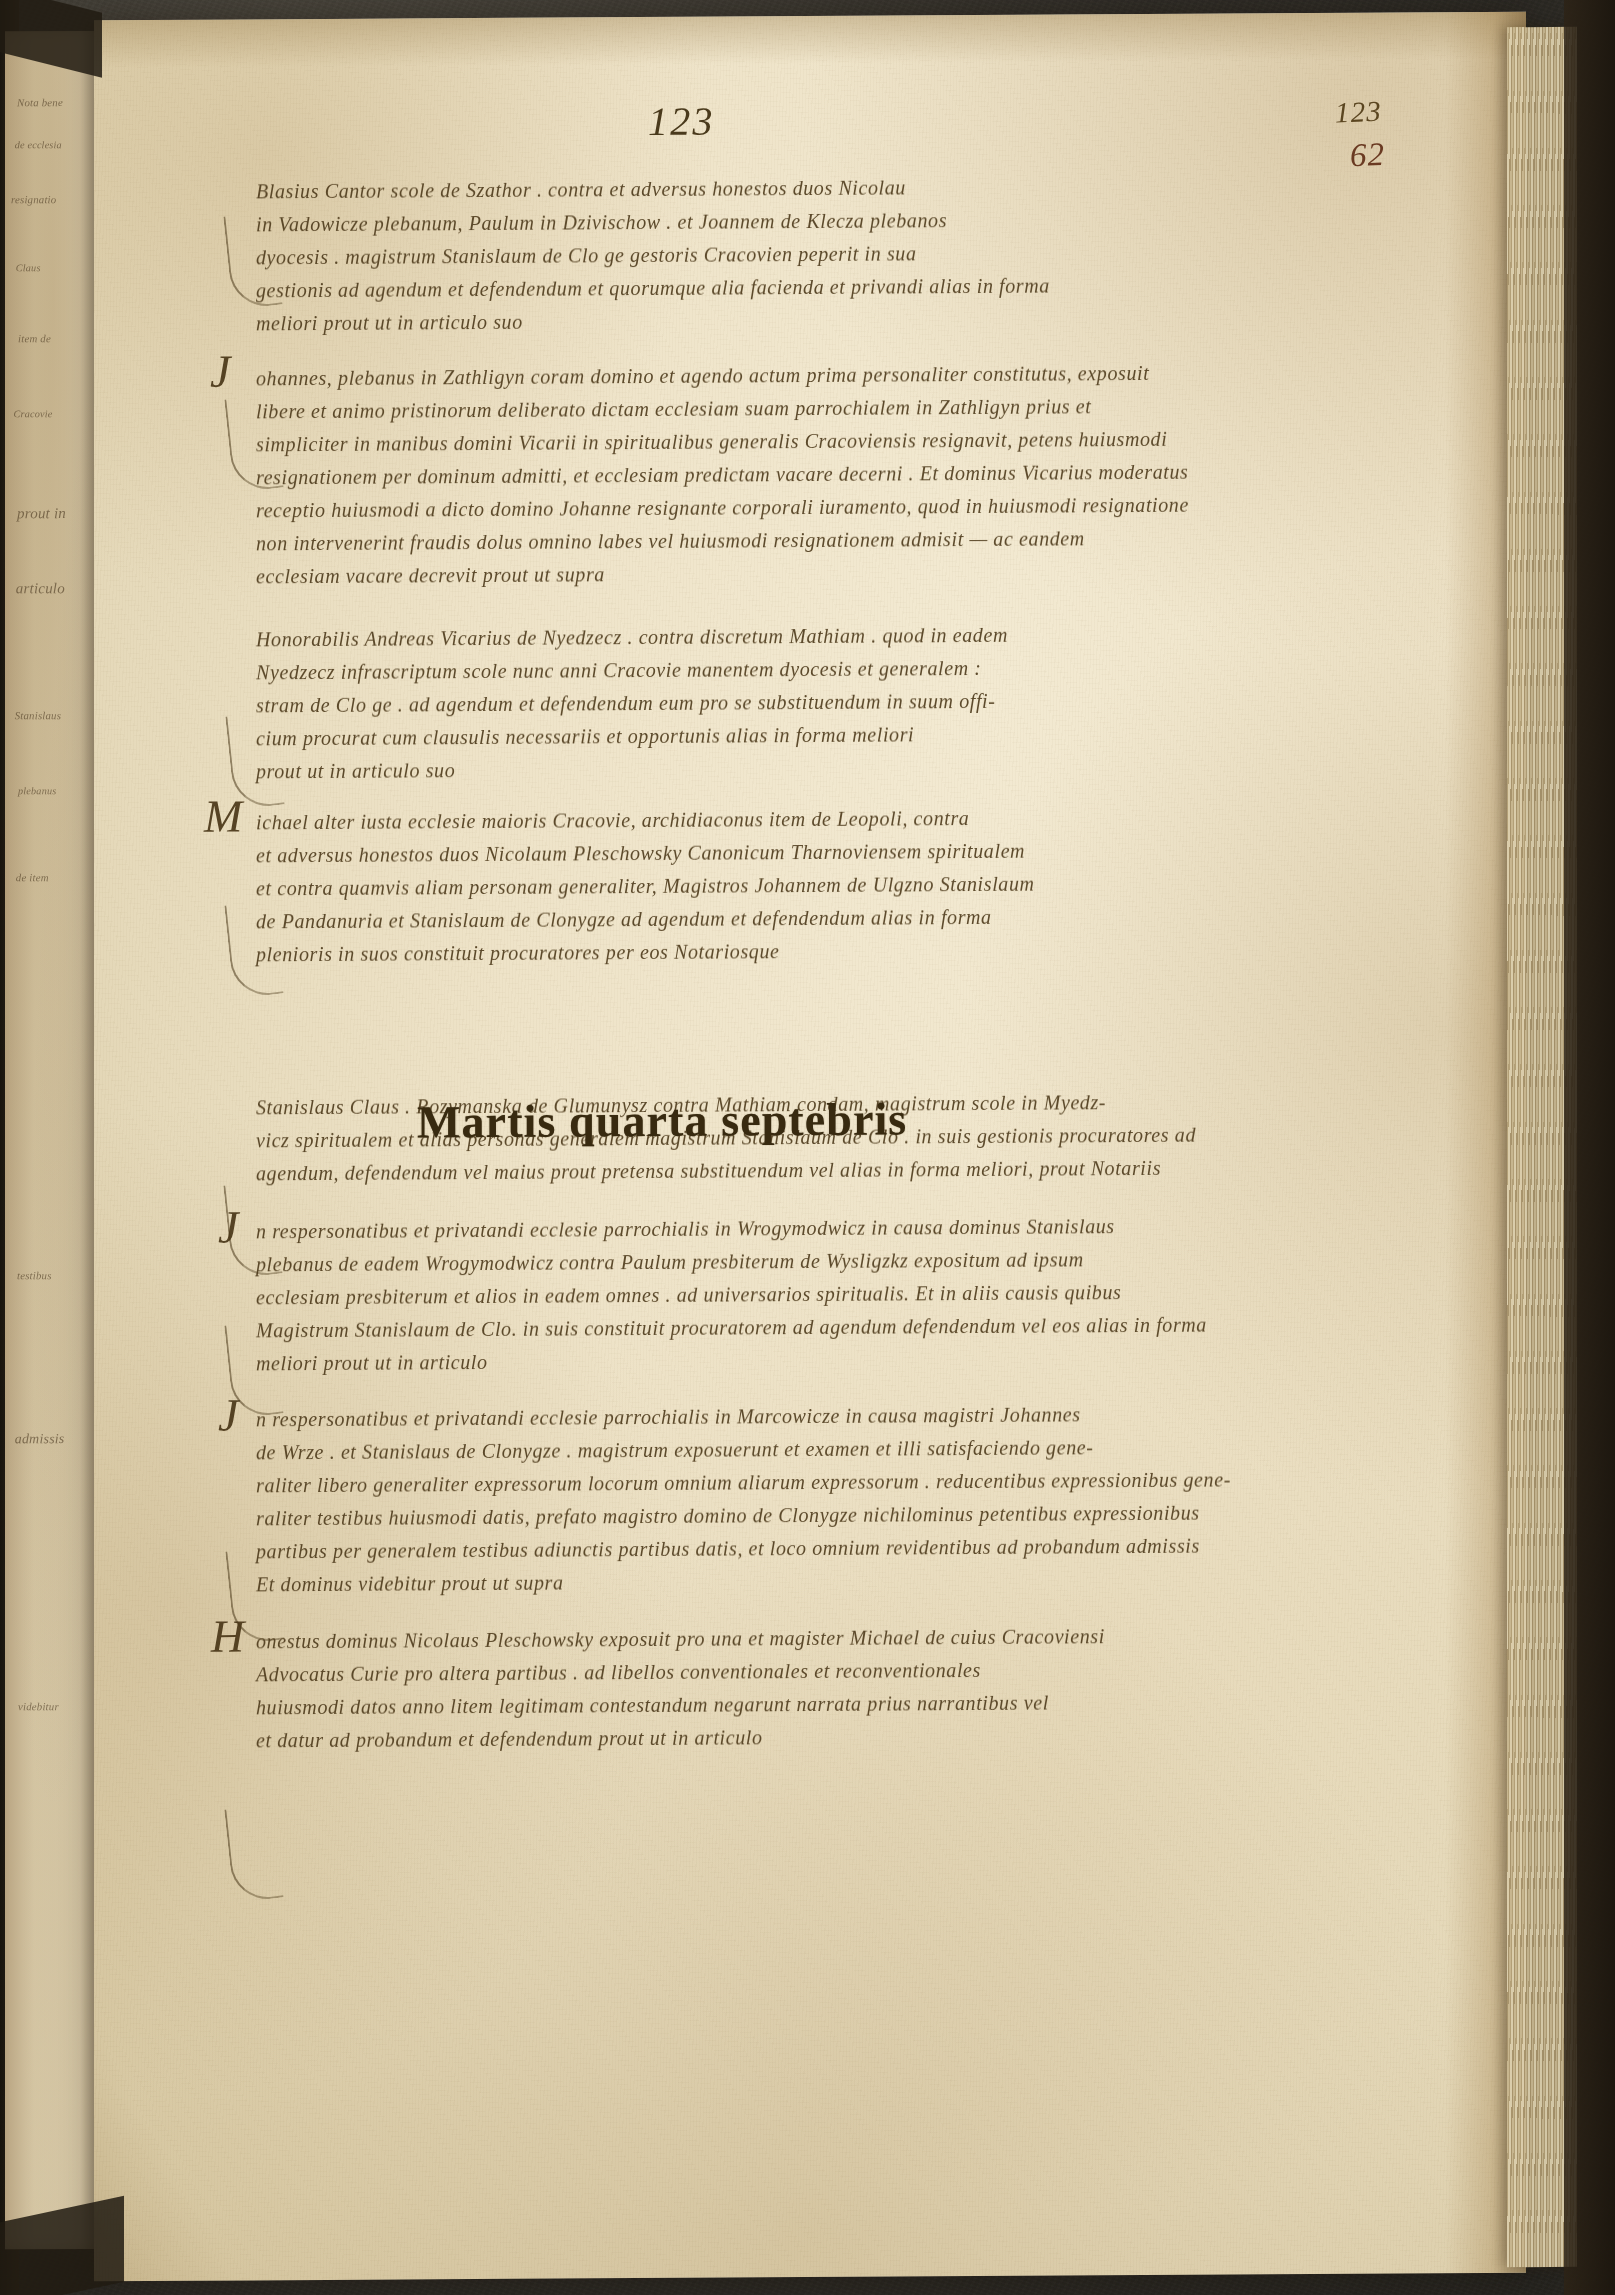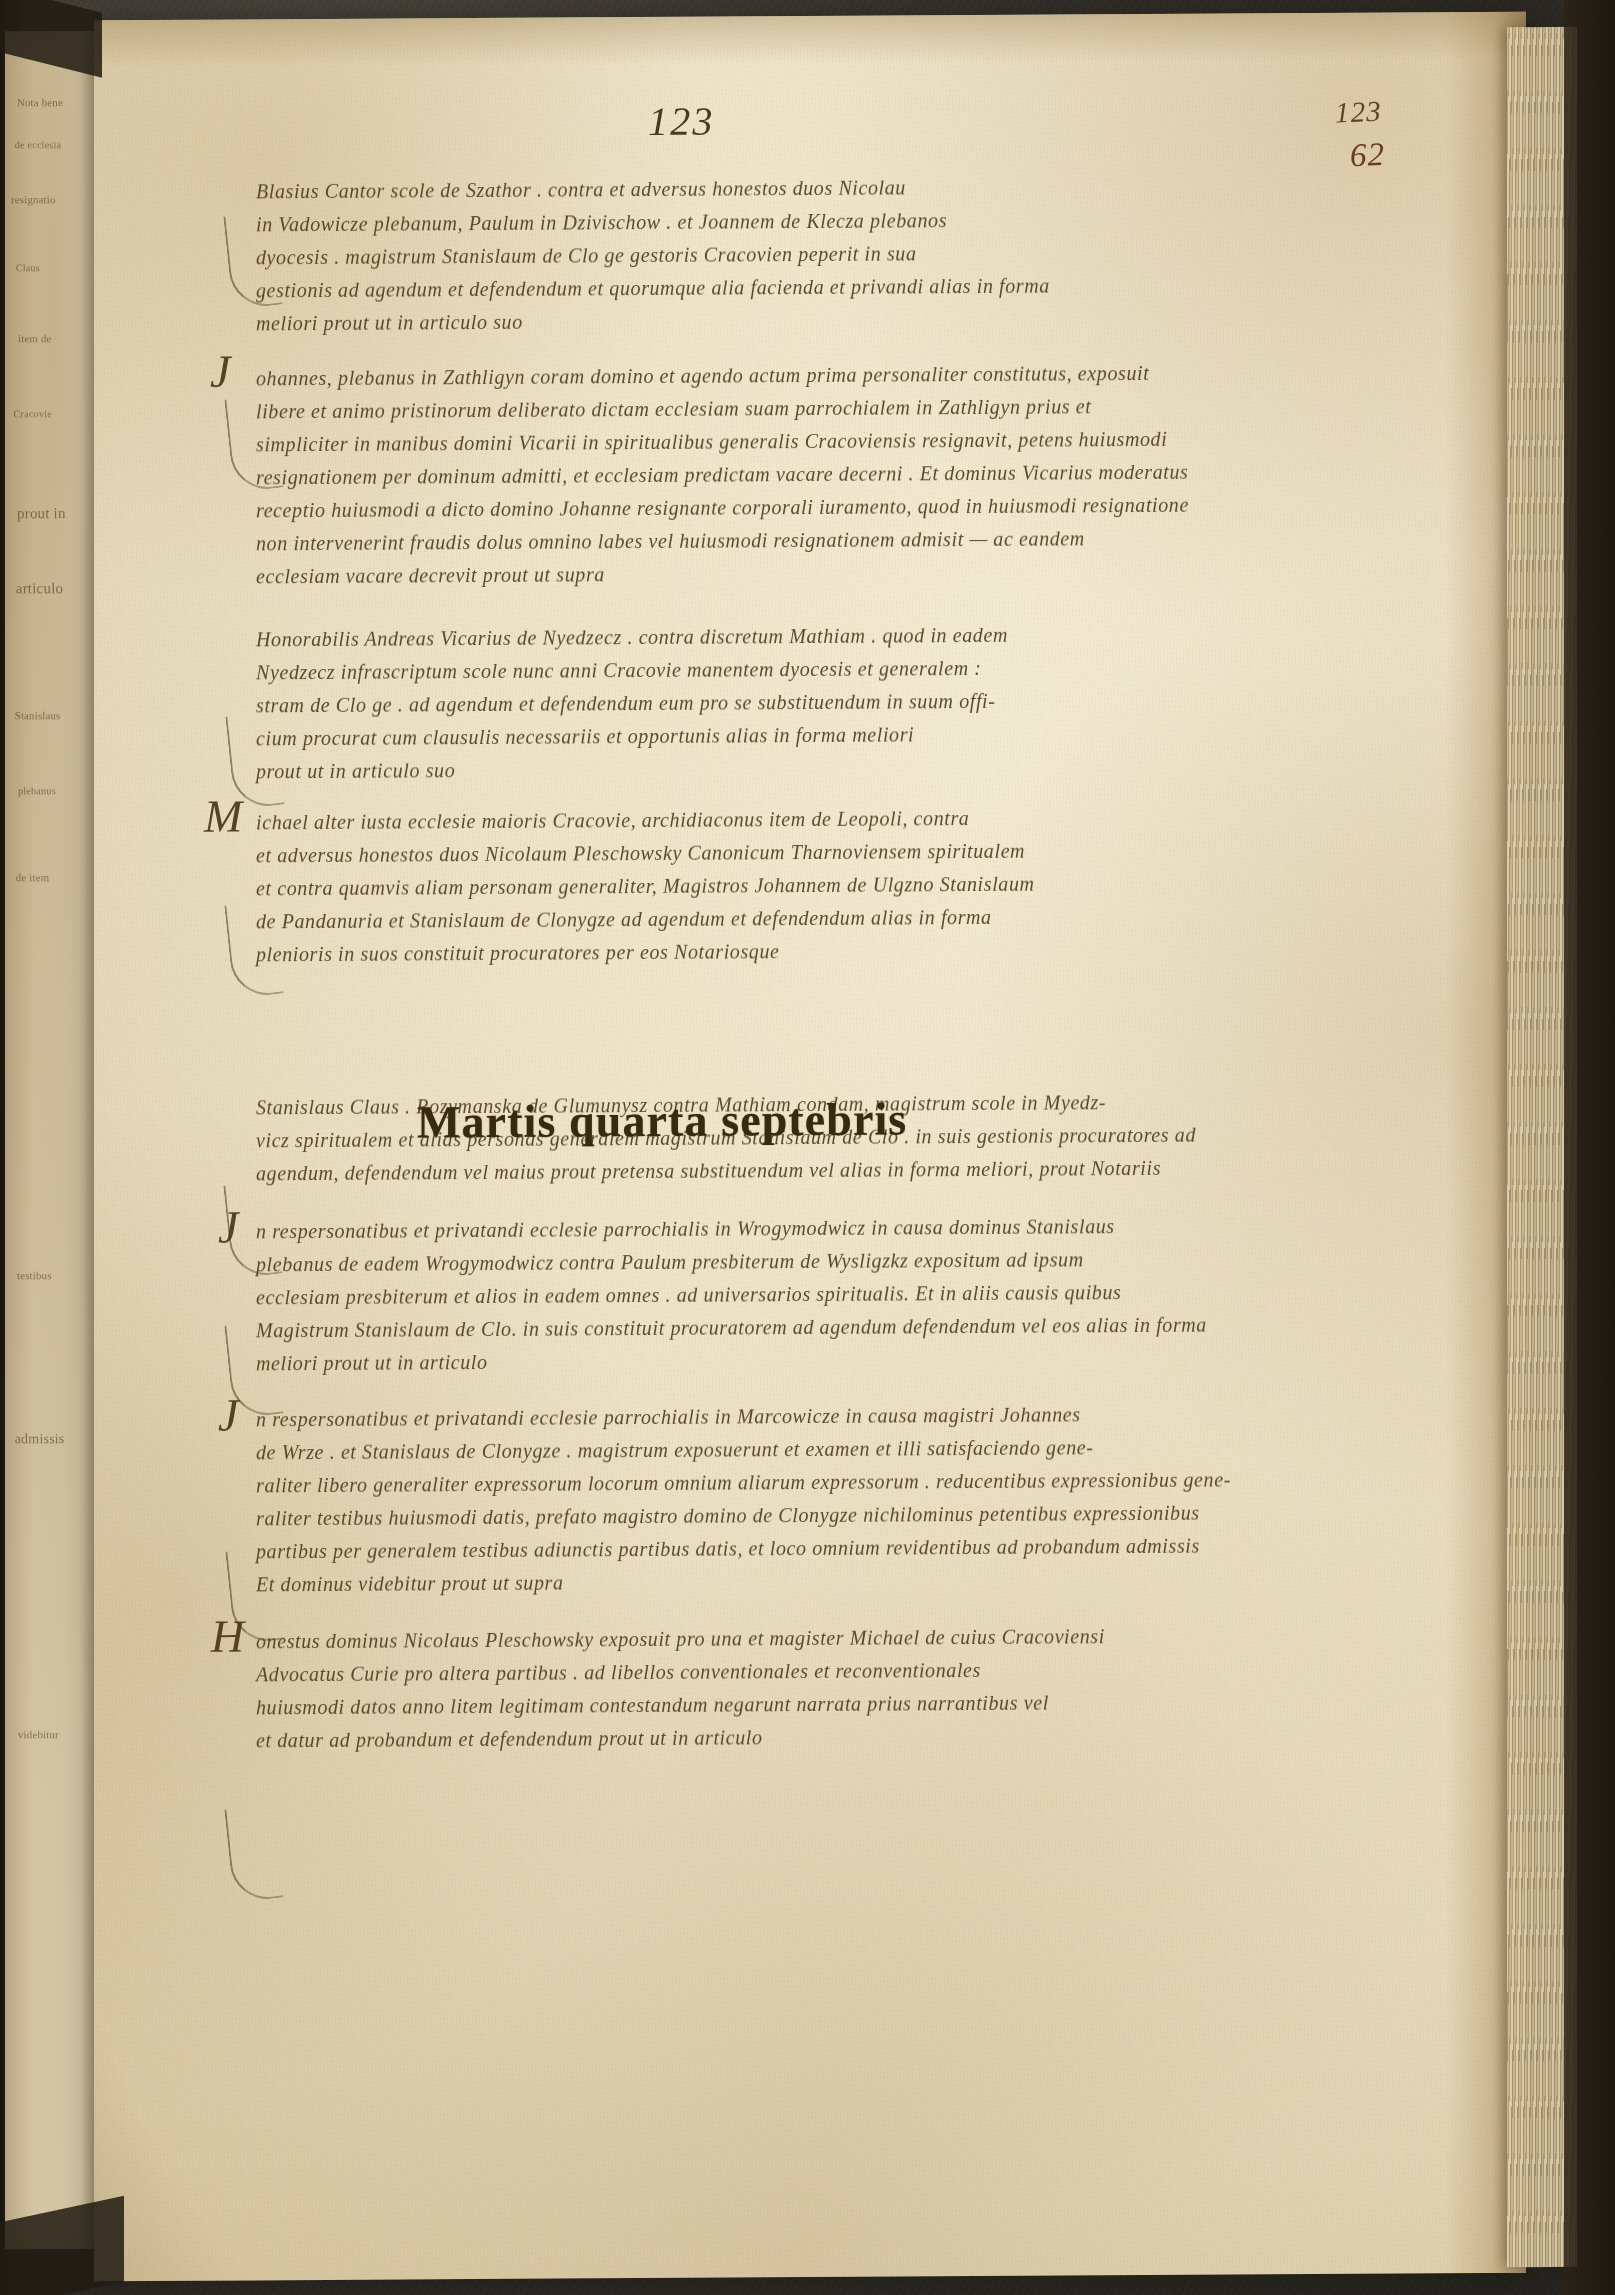--- a/index.html
+++ b/index.html
@@ -68,20 +68,21 @@
       radial-gradient(ellipse at 30% 12%, rgba(140,110,60,.28), transparent 55%),
       radial-gradient(ellipse at 70% 80%, rgba(120,95,50,.22), transparent 60%);
   }
 
   
   .verso-note {
     position: absolute;
     color: #4c3a22;
     opacity: .62;
     font-family: "Liberation Serif", serif;
+    font-style: italic;
     letter-spacing: 0.2px;
     white-space: nowrap;
     transform-origin: left center;
   }
 
   
   #gutter {
     position: absolute;
     left: 81px;
     top: 21.5px;
@@ -293,21 +294,21 @@
       <div class="verso-note" style="left:10.8px; top:231px; font-size:10.2px;">Claus</div>
       <div class="verso-note" style="left:13px; top:301px; font-size:10.8px;">item de</div>
       <div class="verso-note" style="left:8.6px; top:377px; font-size:10.2px;">Cracovie</div>
       <div class="verso-note" style="left:12px; top:474px; font-size:15px;">prout in</div>
       <div class="verso-note" style="left:10.8px; top:549px; font-size:15px;">articulo</div>
       <div class="verso-note" style="left:9.7px; top:678px; font-size:10.8px;">Stanislaus</div>
       <div class="verso-note" style="left:13px; top:754px; font-size:10.2px;">plebanus</div>
       <div class="verso-note" style="left:10.8px; top:840px; font-size:10.8px;">de item</div>
       <div class="verso-note" style="left:12px; top:1238px; font-size:10.8px;">testibus</div>
       <div class="verso-note" style="left:9.7px; top:1400px; font-size:14px;">admissis</div>
-      <div class="verso-note" style="left:13px; top:1669px; font-size:10.8px;margin-top:28px;">videbitur</div>
+      <div class="verso-note" style="left:13px; top:1669px; font-size:10.8px;">videbitur</div>
     </div>
 
     <div id="gutter"></div>
 
     <div id="recto">
       <div class="foxing"></div>
       <div class="grain"></div>
       <div class="edgetop"></div>
       <div class="edge"></div>
 

